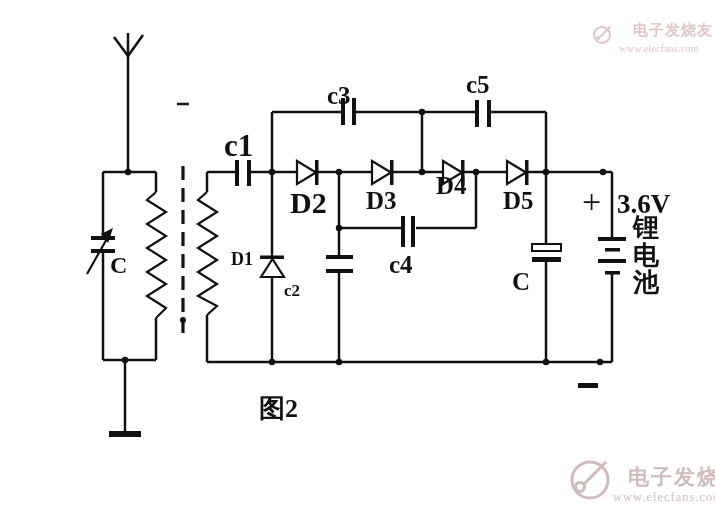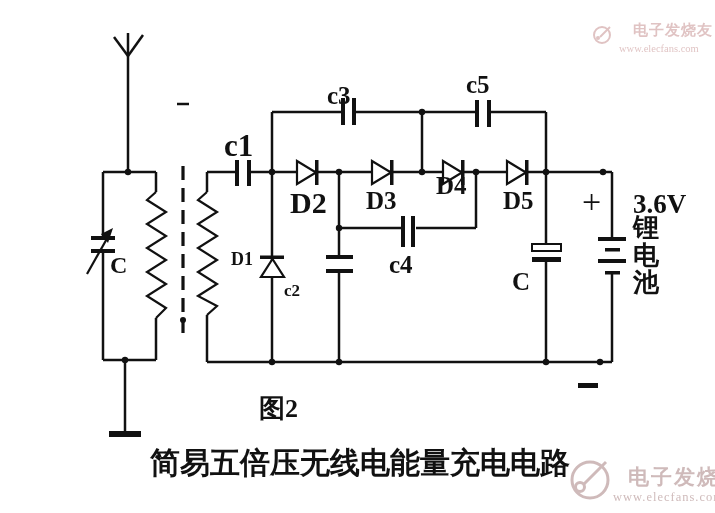--- a/index.html
+++ b/index.html
@@ -166,26 +166,25 @@
   <div class="lbl" style="left:366px;top:187px;font-size:25px;">D3</div>
   <div class="lbl" style="left:436px;top:172px;font-size:25px;">D4</div>
   <div class="lbl" style="left:503px;top:187px;font-size:25px;">D5</div>
   <div class="lbl" style="left:231px;top:249px;font-size:18px;">D1</div>
   <div class="lbl" style="left:284px;top:281px;font-size:17px;">c2</div>
   <div class="lbl" style="left:389px;top:251px;font-size:25px;">c4</div>
   <div class="lbl" style="left:512px;top:268px;font-size:25px;">C</div>
   <div class="lbl" style="left:110px;top:252px;font-size:24px;">C</div>
 
   <div class="lbl" style="left:582px;top:183px;font-size:34px;font-weight:normal;">+</div>
-  <div class="lbl" style="left:617px;top:189px;font-size:27px;margin-left:16px;">3.6V</div>
+  <div class="lbl" style="left:617px;top:189px;font-size:27px;">3.6V</div>
   <div class="lbl vtext" style="left:633px;top:214px;width:30px;font-size:26px;line-height:27.5px;">锂电池</div>
   <div class="bar" style="left:578px;top:383px;width:20px;height:4.5px;"></div>
 
   <div class="lbl" style="left:259px;top:391px;font-size:26px;">图2</div>
-  <div class="lbl title" style="left:150px;top:443px;font-size:30px;">简易五倍压无线电能量充电电路</div>
 
   <div class="wm" style="left:592px;top:20px;opacity:.55;">
     <svg width="22" height="24" style="position:absolute;left:0;top:3px;">
       <circle cx="10" cy="12" r="8" fill="none" stroke="#c79393" stroke-width="2"></circle>
       <circle cx="6" cy="15" r="2" fill="#c79393"></circle>
       <line x1="8" y1="14" x2="18" y2="4" stroke="#c79393" stroke-width="2"></line>
     </svg>
     <div class="brand" style="left:25px;top:1px;font-size:15px;letter-spacing:1px;">电子发烧友</div>
     <div class="url" style="left:27px;top:23px;font-size:10.5px;">www.elecfans.com</div>
   </div>

